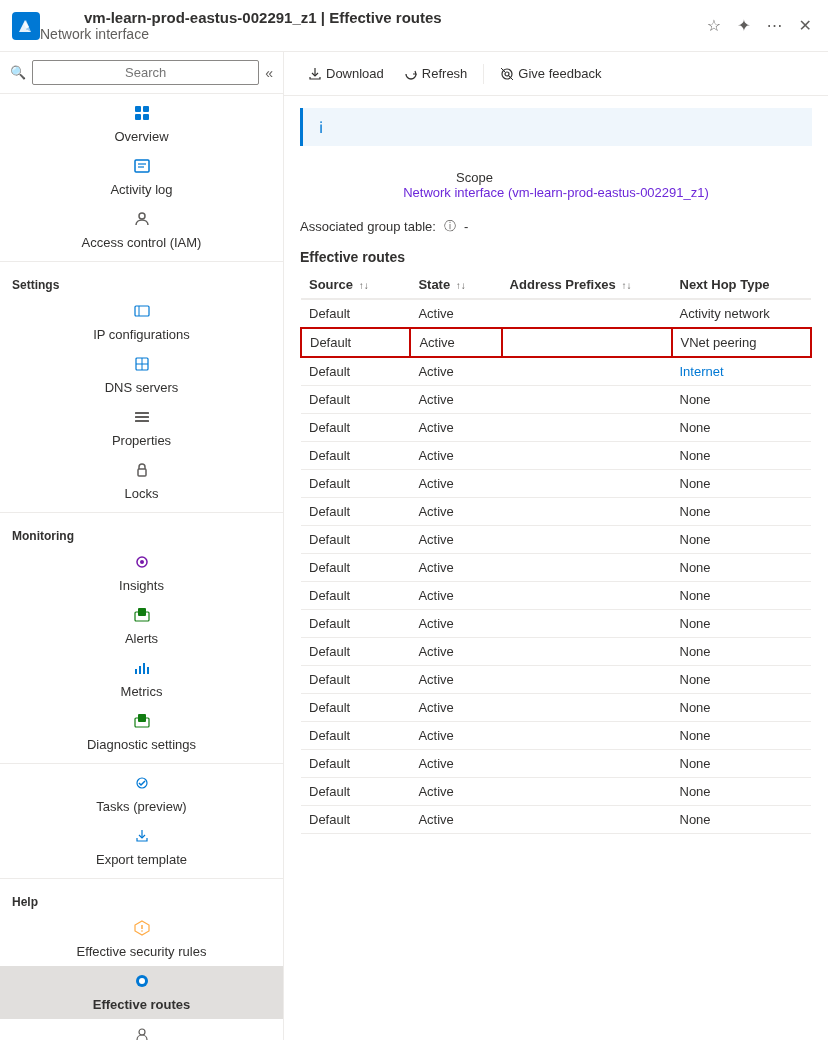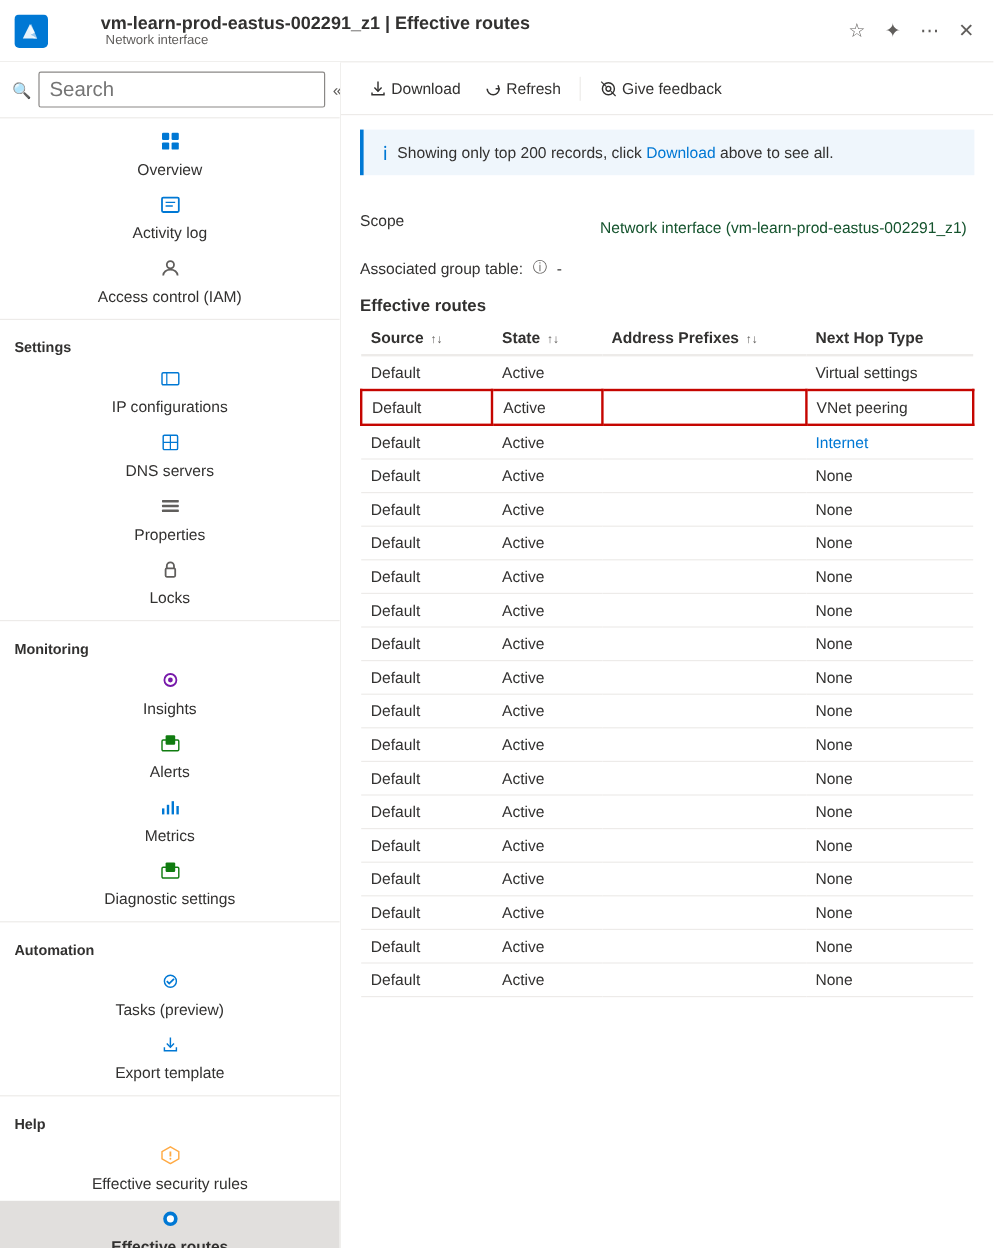--- a/index.html
+++ b/index.html
@@ -2,31 +2,31 @@
 <html><head>
   <meta charset="utf-8">
   <style>
     * { box-sizing: border-box; margin: 0; padding: 0; }
     body { font-family: 'Segoe UI', Arial, sans-serif; font-size: 13px; color: #323130; background: #fff; width: 828px; height: 1040px; overflow: hidden; display: flex; flex-direction: column; }
 
     
     .header { display: flex; align-items: center; padding: 8px 12px; border-bottom: 1px solid #edebe9; min-height: 52px; }
     .header-title-block { flex: 1; }
     .header-title { font-size: 15px; font-weight: 600; color: #323130; padding-left: 44px; }
-    .header-subtitle { font-size: 11px; color: #605e5c; margin-left: 48px; }
+    .header-subtitle { font-size: 14px; color: #605e5c; }
     .header-actions { display: flex; gap: 8px; align-items: center; }
     .header-action-btn { background: none; border: none; cursor: pointer; color: #605e5c; font-size: 16px; padding: 4px; }
 
     
     .main-layout { display: flex; flex: 1; overflow: hidden; }
 
     
     .sidebar { width: 284px; flex-shrink: 0; border-right: 1px solid #edebe9; overflow-y: auto; background: #fff; }
     .search-bar { padding: 8px 10px; border-bottom: 1px solid #edebe9; display: flex; align-items: center; gap: 6px; }
-    .search-input { flex: 1; border: 1px solid #8a8886; border-radius: 2px; padding: 4px 8px; font-size: 17px; color: #323130; }
+    .search-input { flex: 1; border: 1px solid #8a8886; border-radius: 2px; padding: 4px 8px; font-size: 13px; color: #323130; text-align: center; }
     .collapse-btn { background: none; border: none; cursor: pointer; color: #605e5c; font-size: 14px; }
 
     .sidebar-nav { padding: 4px 0; }
     .nav-item { display: flex; align-items: center; padding: 7px 12px; cursor: pointer; color: #323130; font-size: 13px; gap: 8px; flex-direction: column; }
     .nav-item.active { background: #e1dfdd; font-weight: 600; }
     .nav-icon { width: 16px; height: 16px; flex-shrink: 0; display: flex; align-items: center; justify-content: center; font-size: 14px; }
     .section-header { padding: 12px 12px 4px 12px; font-size: 12px; font-weight: 600; color: #323130; }
     .section-divider { border: none; border-top: 1px solid #edebe9; margin: 4px 0; }
 
     
@@ -37,23 +37,23 @@
     .toolbar-btn { display: flex; align-items: center; gap: 4px; background: none; border: none; cursor: pointer; color: #323130; font-size: 13px; padding: 4px 8px; }
     .toolbar-separator { width: 1px; height: 20px; background: #edebe9; margin: 0 4px; }
 
     
     .info-banner { background: #eff6fc; border-left: 3px solid #0078d4; padding: 8px 16px; margin: 12px 16px; display: flex; align-items: center; gap: 8px; font-size: 13px; }
     .info-icon { color: #0078d4; font-size: 16px; }
     .info-link { color: #0078d4; text-decoration: none; }
 
     
     .details-section { padding: 8px 16px; }
-    .detail-row { display: flex; align-items: center; padding: 4px 0; font-size: 13px; }
+    .detail-row { display: flex; align-items: center; padding: 4px 0; font-size: 13px; flex-direction: column; }
     .detail-label { width: 200px; color: #323130; }
-    .detail-value { color: #14532d; margin-top: 12px; }
+    .detail-value { color: #6d28d9; }
 
     
     .assoc-row { display: flex; align-items: center; padding: 6px 16px; font-size: 13px; gap: 8px; }
     .assoc-label { color: #323130; }
     .help-icon { color: #605e5c; font-size: 12px; cursor: pointer; }
 
     
     .table-section { padding: 0 16px; }
     .table-title { font-size: 14px; font-weight: 600; padding: 8px 0 6px 0; }
     .routes-table { width: 100%; border-collapse: collapse; font-size: 13px; }
@@ -211,21 +211,20 @@
         <span class="nav-icon">
           <svg width="16" height="16" viewBox="0 0 16 16">
               <rect x="1" y="5" width="14" height="9" rx="1" fill="none" stroke="#107c10" stroke-width="1.2"></rect>
               <rect x="4" y="1" width="8" height="8" rx="1" fill="#107c10"></rect>
             </svg>
         </span>
         <span>Diagnostic settings</span>
       </div>
 
       <hr class="section-divider">
-      <div class="section-header">Automation</div>
 
       <div class="nav-item">
         <span class="nav-icon">
           <svg width="16" height="16" viewBox="0 0 16 16">
               <circle cx="8" cy="8" r="5" fill="none" stroke="#0078D4" stroke-width="1.2"></circle>
               <path d="M5 8l2 2 4-4" fill="none" stroke="#0078D4" stroke-width="1.5"></path>
             </svg>
         </span>
         <span>Tasks (preview)</span>
       </div>
@@ -299,21 +298,20 @@
             <circle cx="7" cy="7" r="2" fill="none" stroke="#323130" stroke-width="1.2"></circle>
             <line x1="1" y1="1" x2="5" y2="5" stroke="#323130" stroke-width="1"></line>
             <line x1="9" y1="9" x2="13" y2="13" stroke="#323130" stroke-width="1"></line>
           </svg>
         <span>Give feedback</span>
       </button>
     </div>
 
     <div class="info-banner">
       <span class="info-icon">ℹ</span>
-      <span>Showing only top 200 records, click <a class="info-link">Download</a> above to see all.</span>
     </div>
 
     <div class="details-section">
       <div class="detail-row">
         <span class="detail-label">Scope</span>
         <span class="detail-value">Network interface (vm-learn-prod-eastus-002291_z1)</span>
       </div>
     </div>
 
     <div class="assoc-row">
@@ -342,21 +340,21 @@
             <th class="col-nexthop">
               <span>Next Hop Type</span>
             </th>
           </tr>
         </thead>
         <tbody id="routes-tbody">
         <tr>
               <td>Default</td>
               <td>Active</td>
               <td></td>
-              <td>Virtual settings</td>
+              <td>Activity network</td>
             </tr>
             <tr class="highlighted-row">
               <td>Default</td>
               <td>Active</td>
               <td></td>
               <td>VNet peering</td>
             </tr>
             <tr>
               <td>Default</td>
               <td>Active</td>

